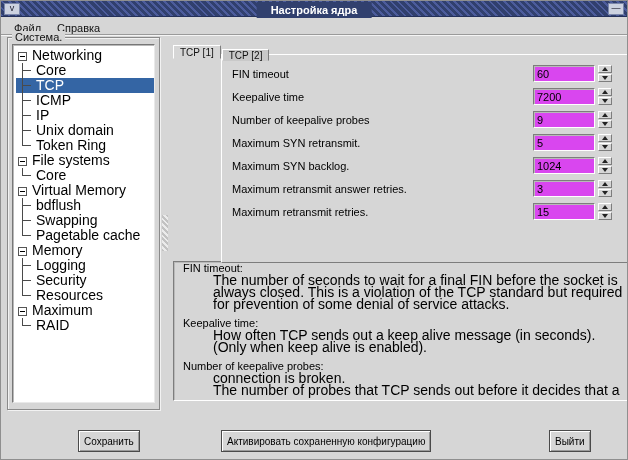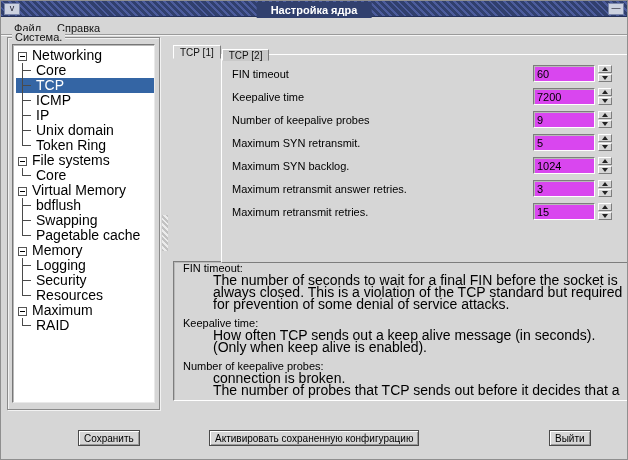--- a/index.html
+++ b/index.html
@@ -108,29 +108,29 @@
     position:absolute;left:2px;top:220px;width:523px;height:140px;
     border:1px solid;border-color:#7d7d7d #fff #fff #7d7d7d;
     box-shadow:inset 1px 1px 0 #b9b9b9;
     background:var(--window-bg,#d6d6d6);overflow:hidden;padding:0 9px;
   }
   .hentry{margin-bottom:7px;}
   .hterm{font-size:11px;line-height:12px;color:#000;}
   .hline{font-size:14px;line-height:12px;margin-left:30px;color:#000;}
   
   .btn{
-    position:absolute;top:429px;height:16px;
+    position:absolute;top:429px;height:22px;
     background:var(--window-bg,#d6d6d6);
     border:1px solid #4a4a4a;
     box-shadow:inset 1px 1px 0 #fff, inset -1px -1px 0 #9a9a9a;
     font-size:10px;font-family:"Liberation Sans",sans-serif;color:#000;
     padding:0 5px;line-height:15px;cursor:default;
   }
   #btn-save{left:77px}
-  #btn-activate{left:208px}
+  #btn-activate{left:220px}
   #btn-exit{left:548px}
 </style>
 </head>
 <body>
 
 <div class="window">
 
   <div class="titlebar">
     <div class="tb-btn left">
       <span>v</span>

